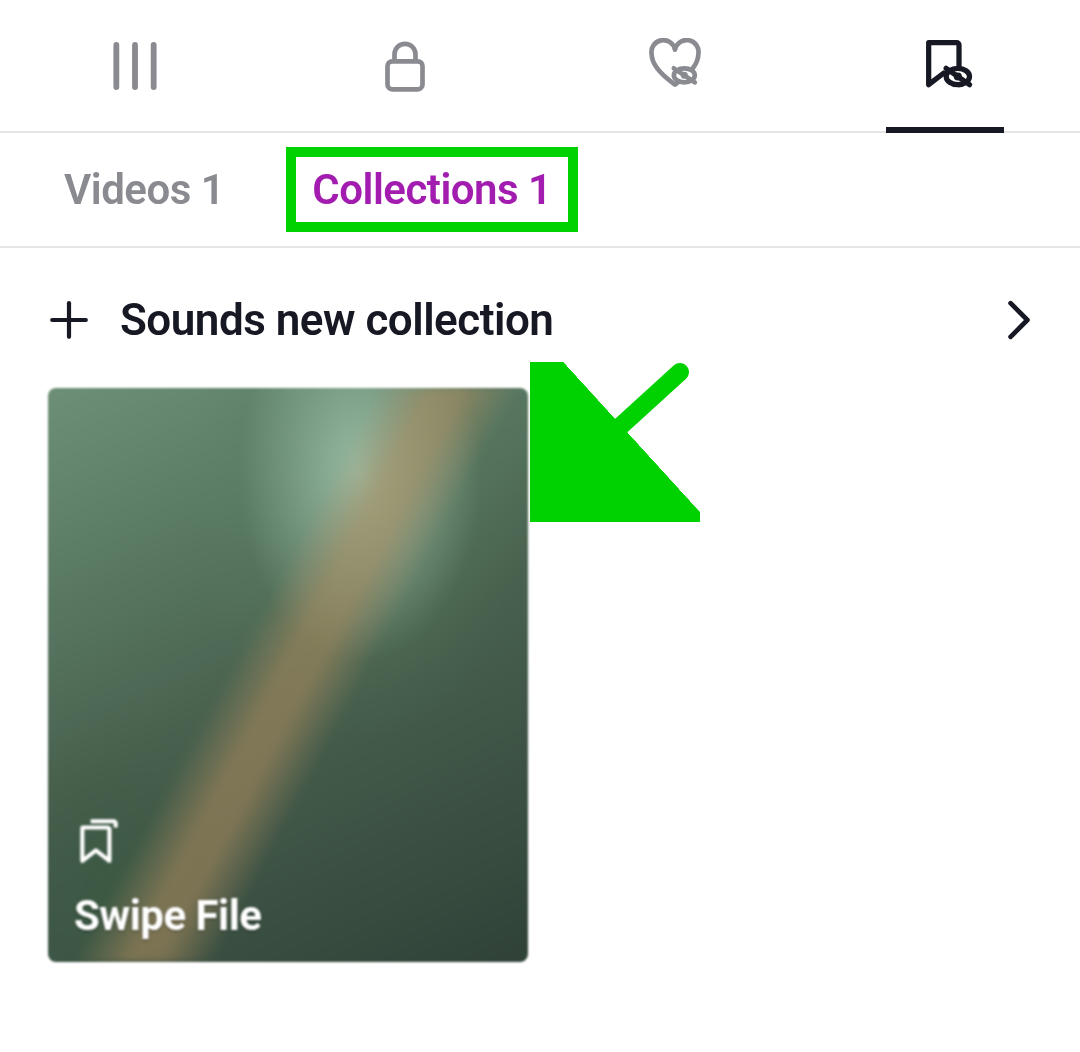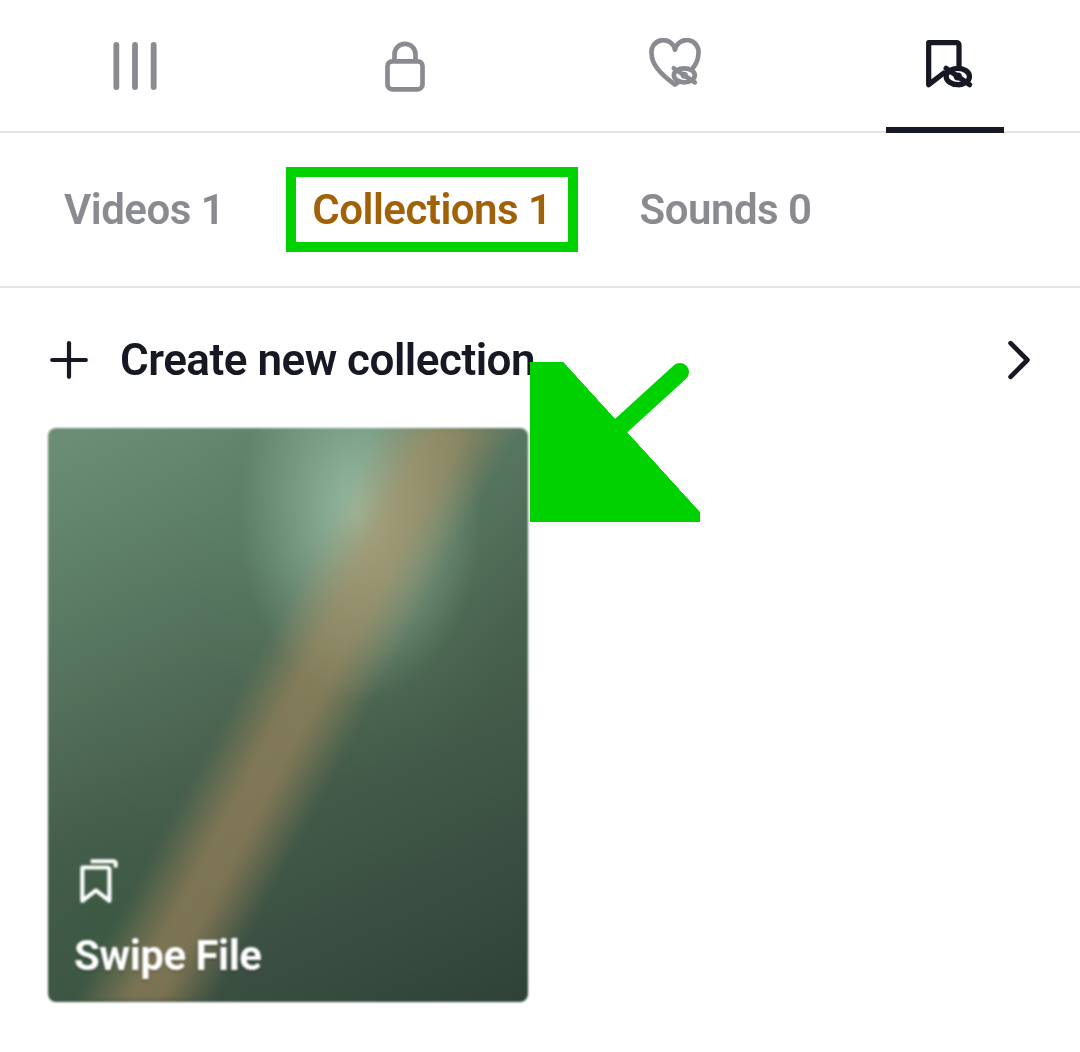--- a/index.html
+++ b/index.html
@@ -41,36 +41,36 @@
   .icon-tab svg {
     width: 56px;
     height: 56px;
     display: block;
   }
 
   
   .sub-tabs {
     display: flex;
     align-items: center;
-    height: 155px;
+    height: 115px;
     border-bottom: 2px solid #e5e5e5;
     padding: 0 48px;
     gap: 46px;
     font-size: 42px;
     font-weight: 600;
     color: #8a8b91;
   }
   .sub-tab {
     cursor: pointer;
     white-space: nowrap;
     padding: 8px 16px;
     letter-spacing: -0.5px;
   }
   .sub-tab.active {
-    color: #a16207;
+    color: #a21caf;
     border: 10px solid #00d100;
   }
 
   
   .create-row {
     display: flex;
     align-items: center;
     justify-content: space-between;
     padding: 46px 48px 42px 48px;
     cursor: pointer;
@@ -182,35 +182,31 @@
 
 <div class="sub-tabs">
   <div class="sub-tab">
     <span>Videos</span>
     <span>1</span>
   </div>
   <div class="sub-tab active">
     <span>Collections</span>
     <span>1</span>
   </div>
-  <div class="sub-tab">
-    <span>Sounds</span>
-    <span>0</span>
-  </div>
 </div>
 
 <div class="create-row">
   <div class="create-left">
     <span class="plus-icon">
       <svg viewBox="0 0 40 40" width="42" height="42" stroke="#161823" stroke-width="4" stroke-linecap="round">
         <line x1="20" y1="4" x2="20" y2="36"></line>
         <line x1="4" y1="20" x2="36" y2="20"></line>
       </svg>
     </span>
-    <span class="create-label">Create new collection</span>
+    <span class="create-label">Sounds new collection</span>
   </div>
   <span class="chevron-icon">
     <svg viewBox="0 0 24 40" width="26" height="42" fill="none" stroke="#161823" stroke-width="4.5" stroke-linecap="round" stroke-linejoin="round">
       <polyline points="4,4 20,20 4,36"></polyline>
     </svg>
   </span>
 </div>
 
 <div class="collections-grid">
   <div class="collection-card">

